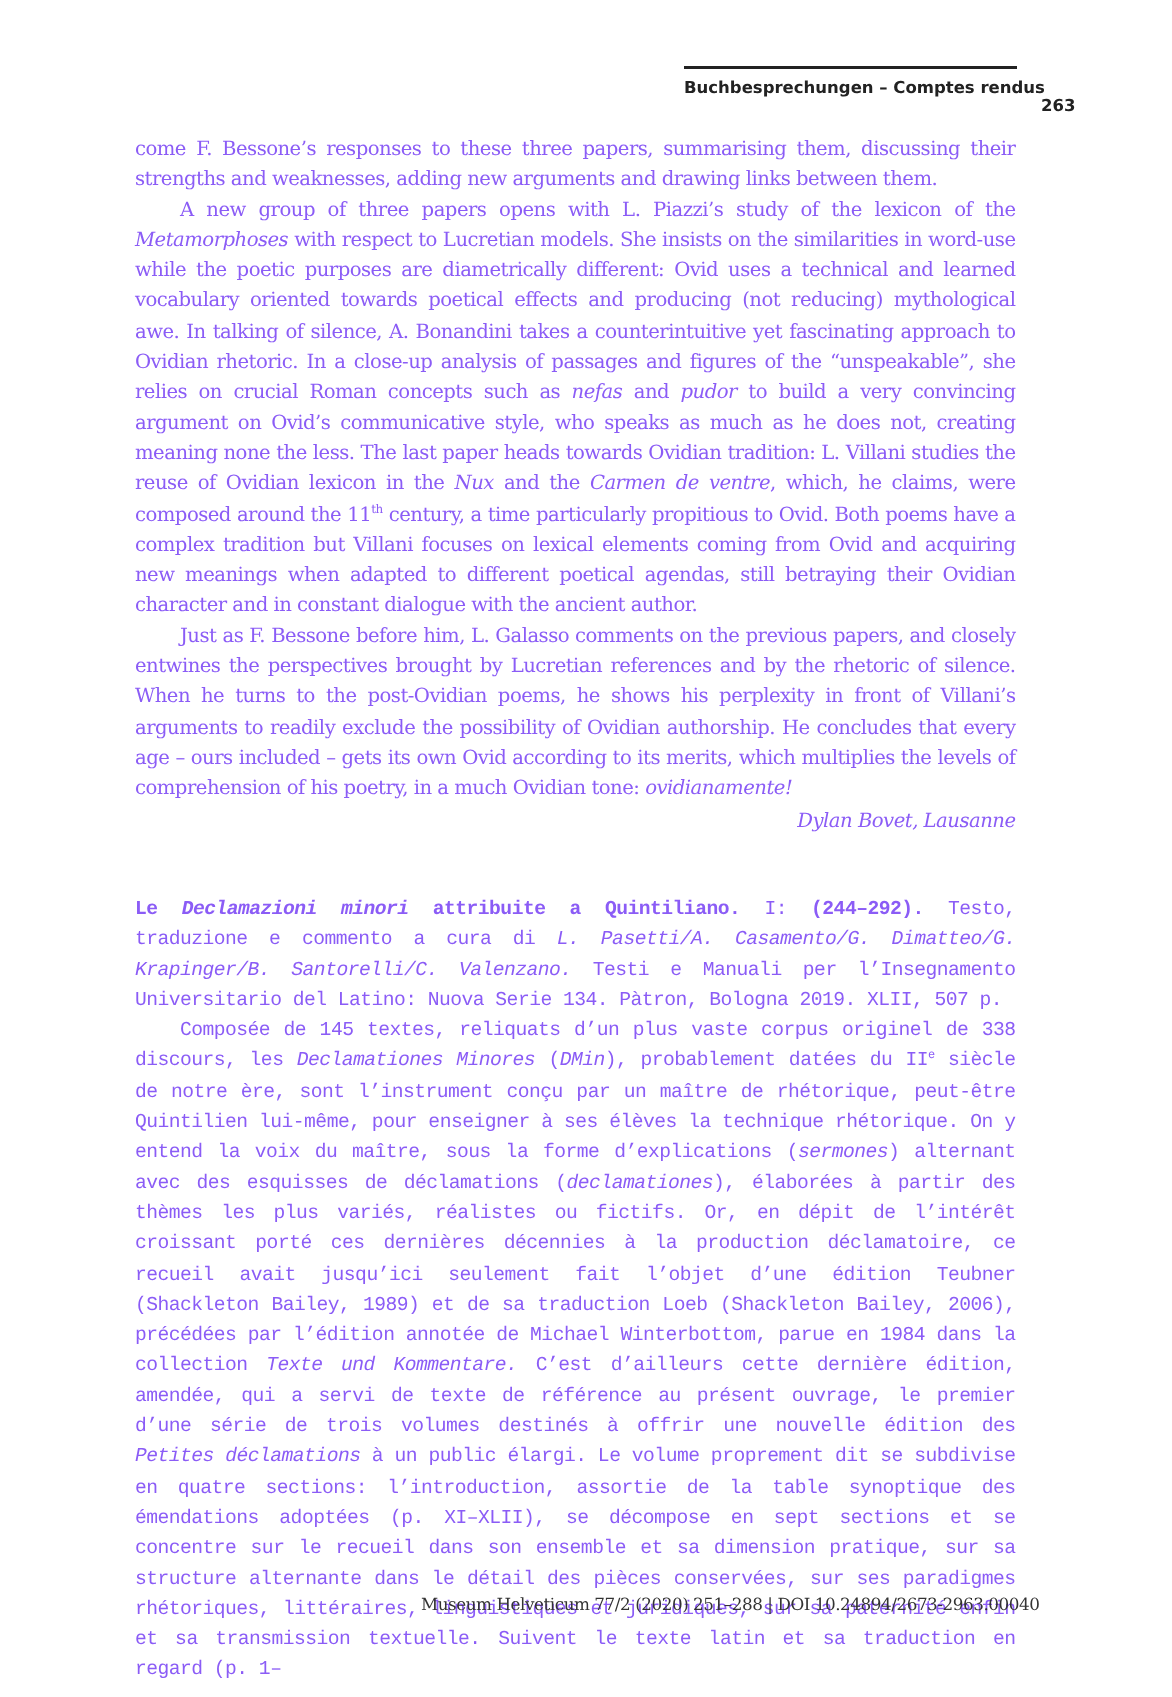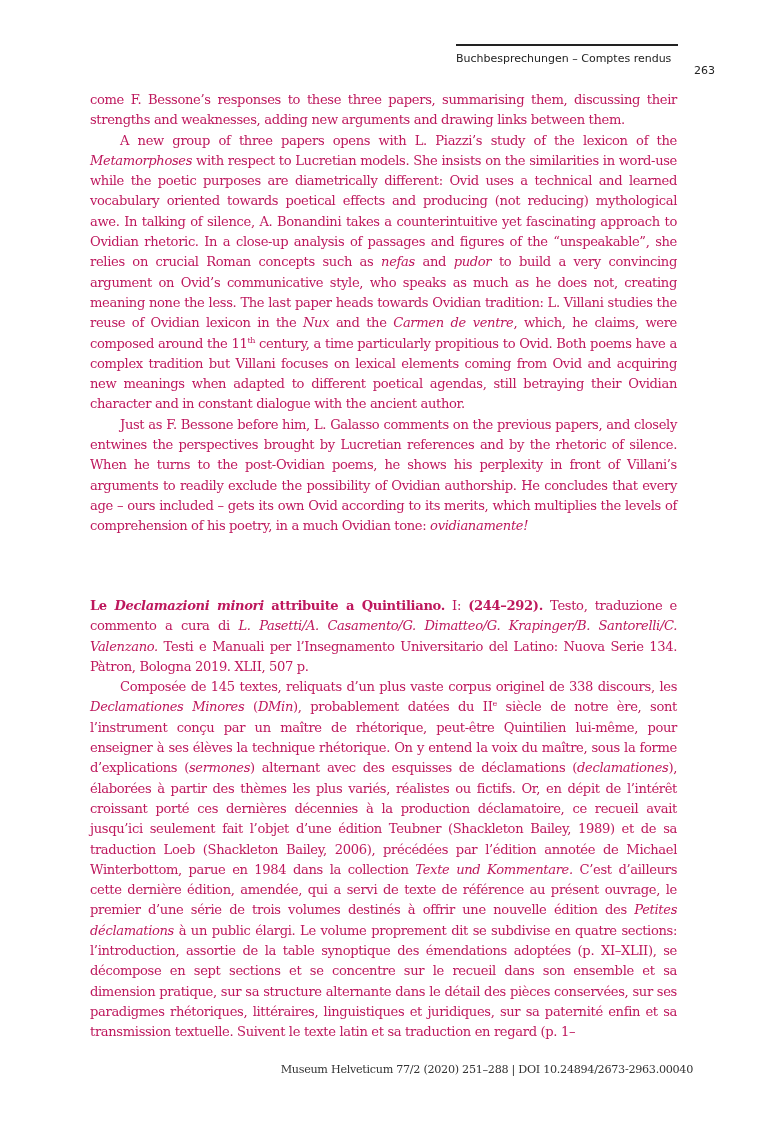--- a/index.html
+++ b/index.html
@@ -1,27 +1,27 @@
 <!DOCTYPE html>
 <html><head>
 <meta charset="utf-8">
 <style>
   html, body { margin: 0; padding: 0; background: #ffffff; }
   body { width: 781px; height: 1131px; position: relative; overflow: hidden; color: #2b2b2b; }
   .page-header {
     position: absolute; top: 44px; left: 456px; right: 80px; height: 24px;
-    font-family: "DejaVu Sans", sans-serif; font-size: 11px; font-weight: normal; color: #222;
+    font-family: "DejaVu Sans", sans-serif; font-size: 11px; font-weight: bold; color: #222;
   }
   .header-rule { position: absolute; top: 0; left: 0; width: 222px; height: 2px; background: #222; }
   .header-title { position: absolute; top: 8px; left: 0; white-space: nowrap; }
   .header-page { position: absolute; top: 20px; left: 238px; }
   .text-block {
     position: absolute; left: 90px; width: 587px;
     font-family: "DejaVu Serif", serif; font-size: 13.1px; line-height: 20.3px;
-    text-align: justify; color: #be185d; letter-spacing: -0.35px; word-spacing: 0px;
+    text-align: justify; color: #8b5cf6; letter-spacing: -0.35px; word-spacing: 0px;
   }
   .text-block p { margin: 0; }
   .indent { text-indent: 30px; }
   .sig { text-align: right; font-style: italic; margin-top: 1px !important; }
   i { font-style: italic; }
   b { font-weight: bold; }
   sup { font-size: 8px; line-height: 0; vertical-align: 5px; margin-top: 44px; }
   .review-heading { margin-top: 0; }
   .footer {
     position: absolute; top: 1063px; left: 266px; width: 427px; text-align: right;
@@ -34,20 +34,21 @@
 <div class="page-header">
   <div class="header-rule"></div>
   <span class="header-title">Buchbesprechungen – Comptes rendus</span>
   <span class="header-page">263</span>
 </div>
 
 <div class="text-block" style="top: 90px;">
   <p><span>come F. Bessone’s responses to these three papers, summarising them, discussing their strengths and weaknesses, adding new arguments and drawing links between them.</span></p>
   <p class="indent"><span>A new group of three papers opens with L. Piazzi’s study of the lexicon of the </span><i>Metamorphoses</i><span> with respect to Lucretian models. She insists on the similarities in word-use while the poetic purposes are diametrically different: Ovid uses a technical and learned vocabulary oriented towards poetical effects and producing (not reducing) mythological awe. In talking of silence, A. Bonandini takes a counterintuitive yet fascinating approach to Ovidian rhetoric. In a close-up analysis of passages and figures of the “unspeakable”, she relies on crucial Roman concepts such as </span><i>nefas</i><span> and </span><i>pudor</i><span> to build a very convincing argument on Ovid’s communicative style, who speaks as much as he does not, creating meaning none the less. The last paper heads towards Ovidian tradition: L. Villani studies the reuse of Ovidian lexicon in the </span><i>Nux</i><span> and the </span><i>Carmen de ventre</i><span>, which, he claims, were composed around the 11</span><sup>th</sup><span> century, a time particularly propitious to Ovid. Both poems have a complex tradition but Villani focuses on lexical elements coming from Ovid and acquiring new meanings when adapted to different poetical agendas, still betraying their Ovidian character and in constant dialogue with the ancient author.</span></p>
   <p class="indent"><span>Just as F. Bessone before him, L. Galasso comments on the previous papers, and closely entwines the perspectives brought by Lucretian references and by the rhetoric of silence. When he turns to the post-Ovidian poems, he shows his perplexity in front of Villani’s arguments to readily exclude the possibility of Ovidian authorship. He concludes that every age – ours included – gets its own Ovid according to its merits, which multiplies the levels of comprehension of his poetry, in a much Ovidian tone: </span><i>ovidianamente!</i></p>
+  <p class="sig">Dylan Bovet, Lausanne</p>
 </div>
 
-<div class="text-block" style="top: 596px;">
+<div class="text-block" style="top: 596px; font-family: Liberation Mono, monospace;">
   <p class="review-heading"><b>Le </b><b><i>Declamazioni minori</i></b><b> attribuite a Quintiliano.</b><span> I: </span><b>(244–292).</b><span> Testo, traduzione e commento a cura di </span><i>L. Pasetti/A. Casamento/G. Dimatteo/G. Krapinger/B. Santorelli/C. Valenzano.</i><span> Testi e Manuali per l’Insegnamento Universitario del Latino: Nuova Serie 134. Pàtron, Bologna 2019. XLII, 507 p.</span></p>
   <p class="indent"><span>Composée de 145 textes, reliquats d’un plus vaste corpus originel de 338 discours, les </span><i>Declamationes Minores</i><span> (</span><i>DMin</i><span>), probablement datées du II</span><sup>e</sup><span> siècle de notre ère, sont l’instrument conçu par un maître de rhétorique, peut-être Quintilien lui-même, pour enseigner à ses élèves la technique rhétorique. On y entend la voix du maître, sous la forme d’explications (</span><i>sermones</i><span>) alternant avec des esquisses de déclamations (</span><i>declamationes</i><span>), élaborées à partir des thèmes les plus variés, réalistes ou fictifs. Or, en dépit de l’intérêt croissant porté ces dernières décennies à la production déclamatoire, ce recueil avait jusqu’ici seulement fait l’objet d’une édition Teubner (Shackleton Bailey, 1989) et de sa traduction Loeb (Shackleton Bailey, 2006), précédées par l’édition annotée de Michael Winterbottom, parue en 1984 dans la collection </span><i>Texte und Kommentare.</i><span> C’est d’ailleurs cette dernière édition, amendée, qui a servi de texte de référence au présent ouvrage, le premier d’une série de trois volumes destinés à offrir une nouvelle édition des </span><i>Petites déclamations</i><span> à un public élargi. Le volume proprement dit se subdivise en quatre sections: l’introduction, assortie de la table synoptique des émendations adoptées (p. XI–XLII), se décompose en sept sections et se concentre sur le recueil dans son ensemble et sa dimension pratique, sur sa structure alternante dans le détail des pièces conservées, sur ses paradigmes rhétoriques, littéraires, linguistiques et juridiques, sur sa paternité enfin et sa transmission textuelle. Suivent le texte latin et sa traduction en regard (p. 1–</span></p>
 </div>
 
 <div class="footer">Museum Helveticum 77/2 (2020) 251–288 | DOI 10.24894/2673-2963.00040</div>
 
 </body></html>

